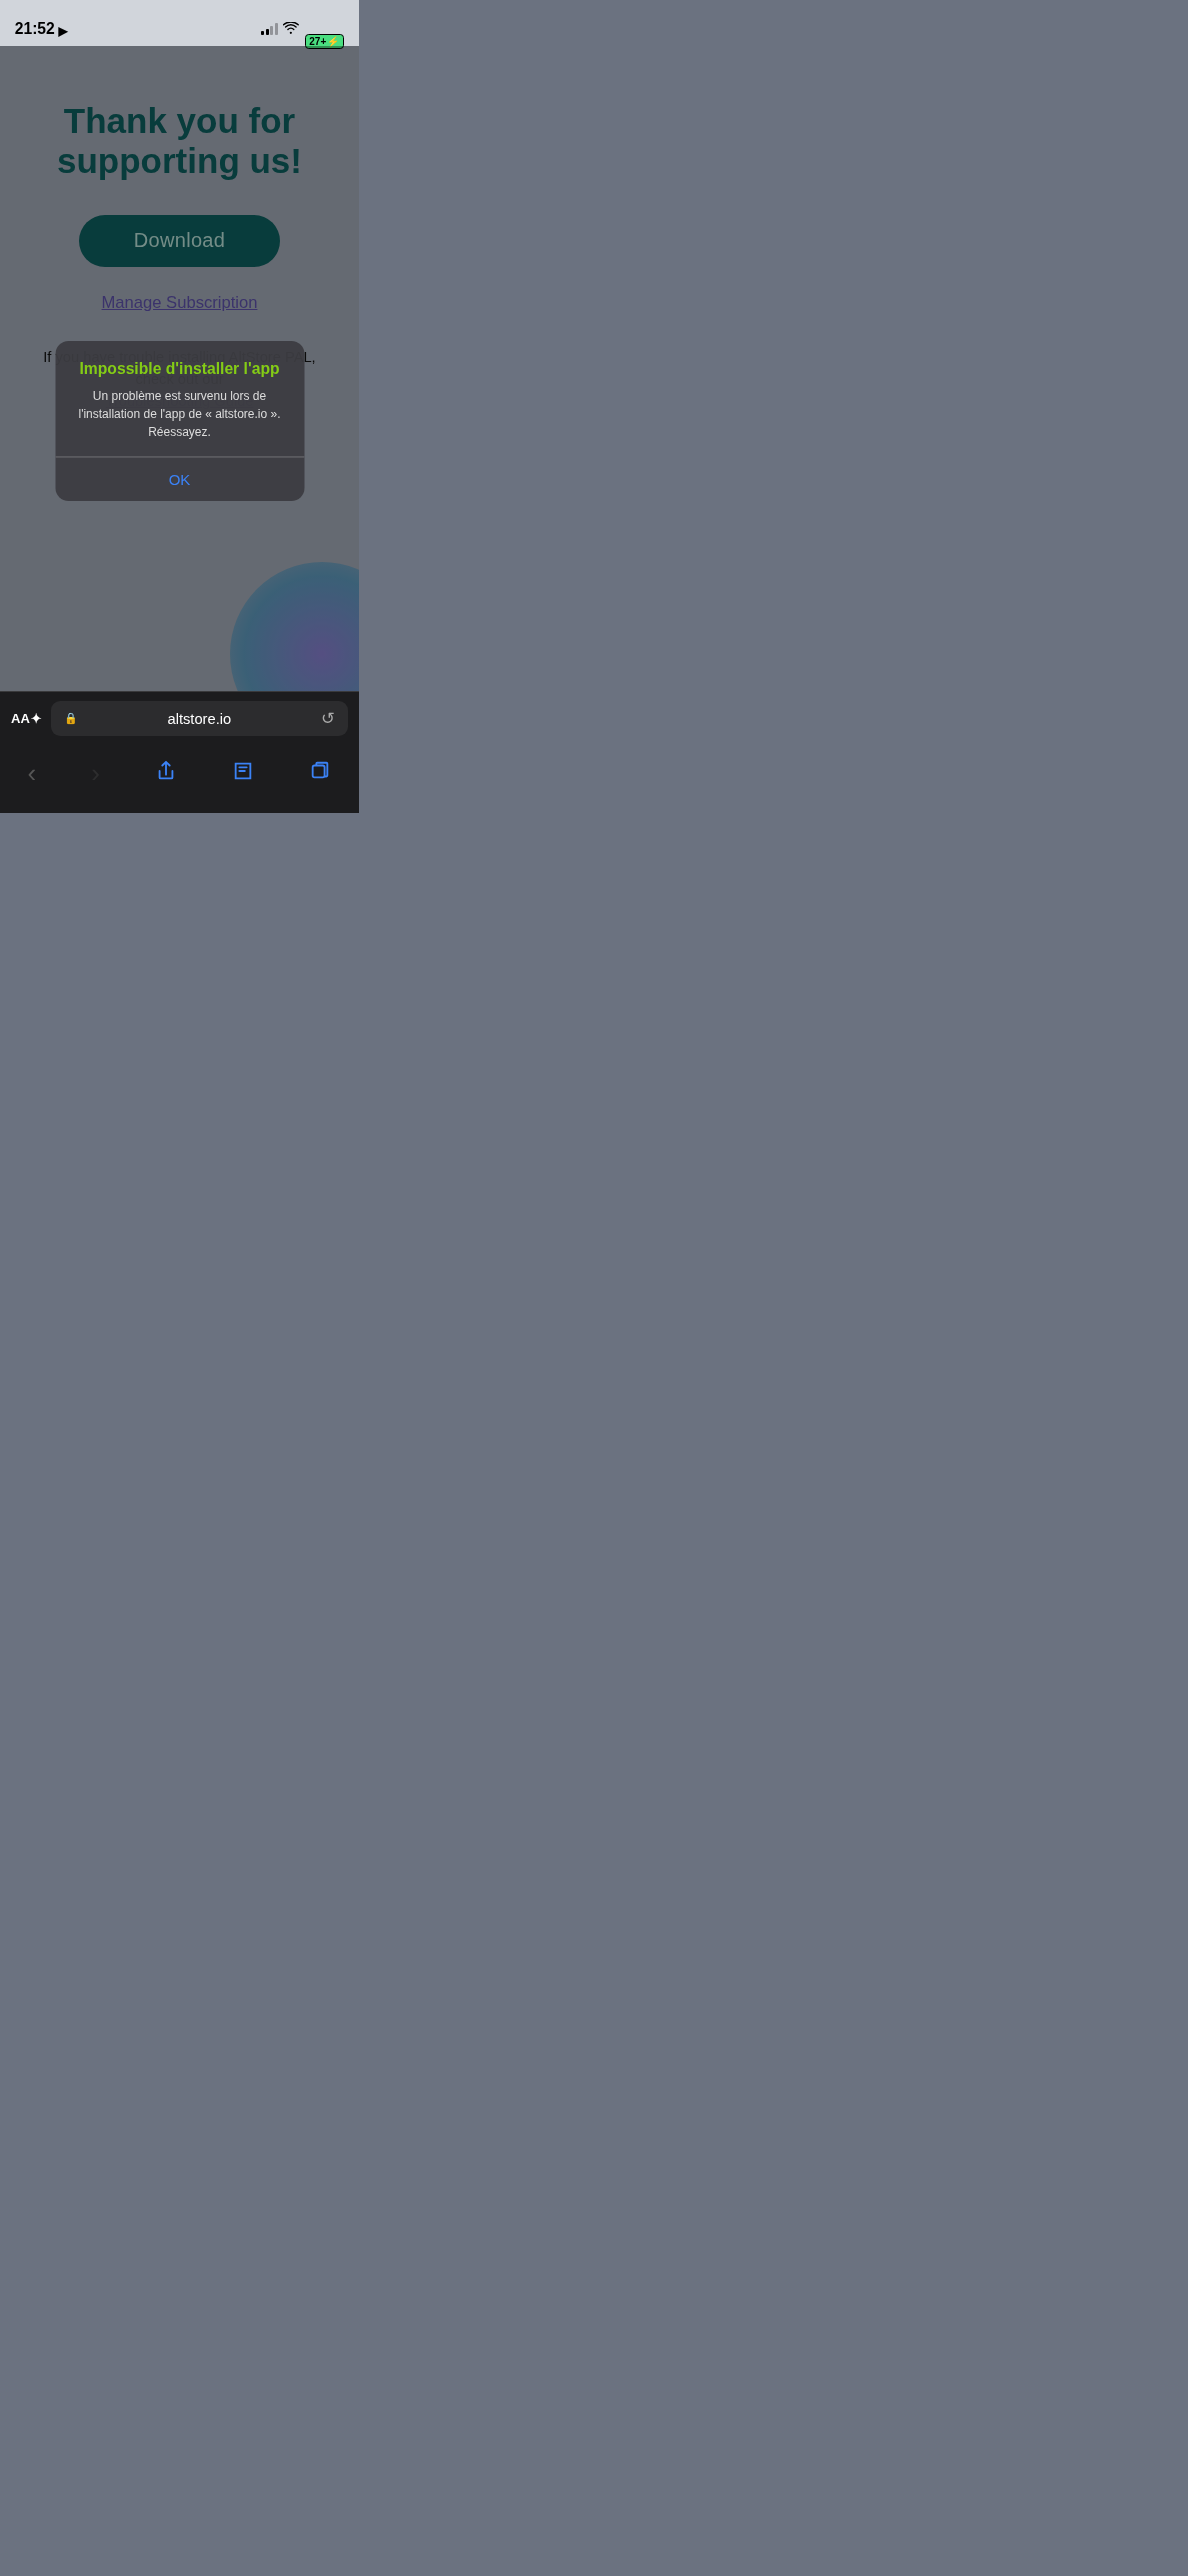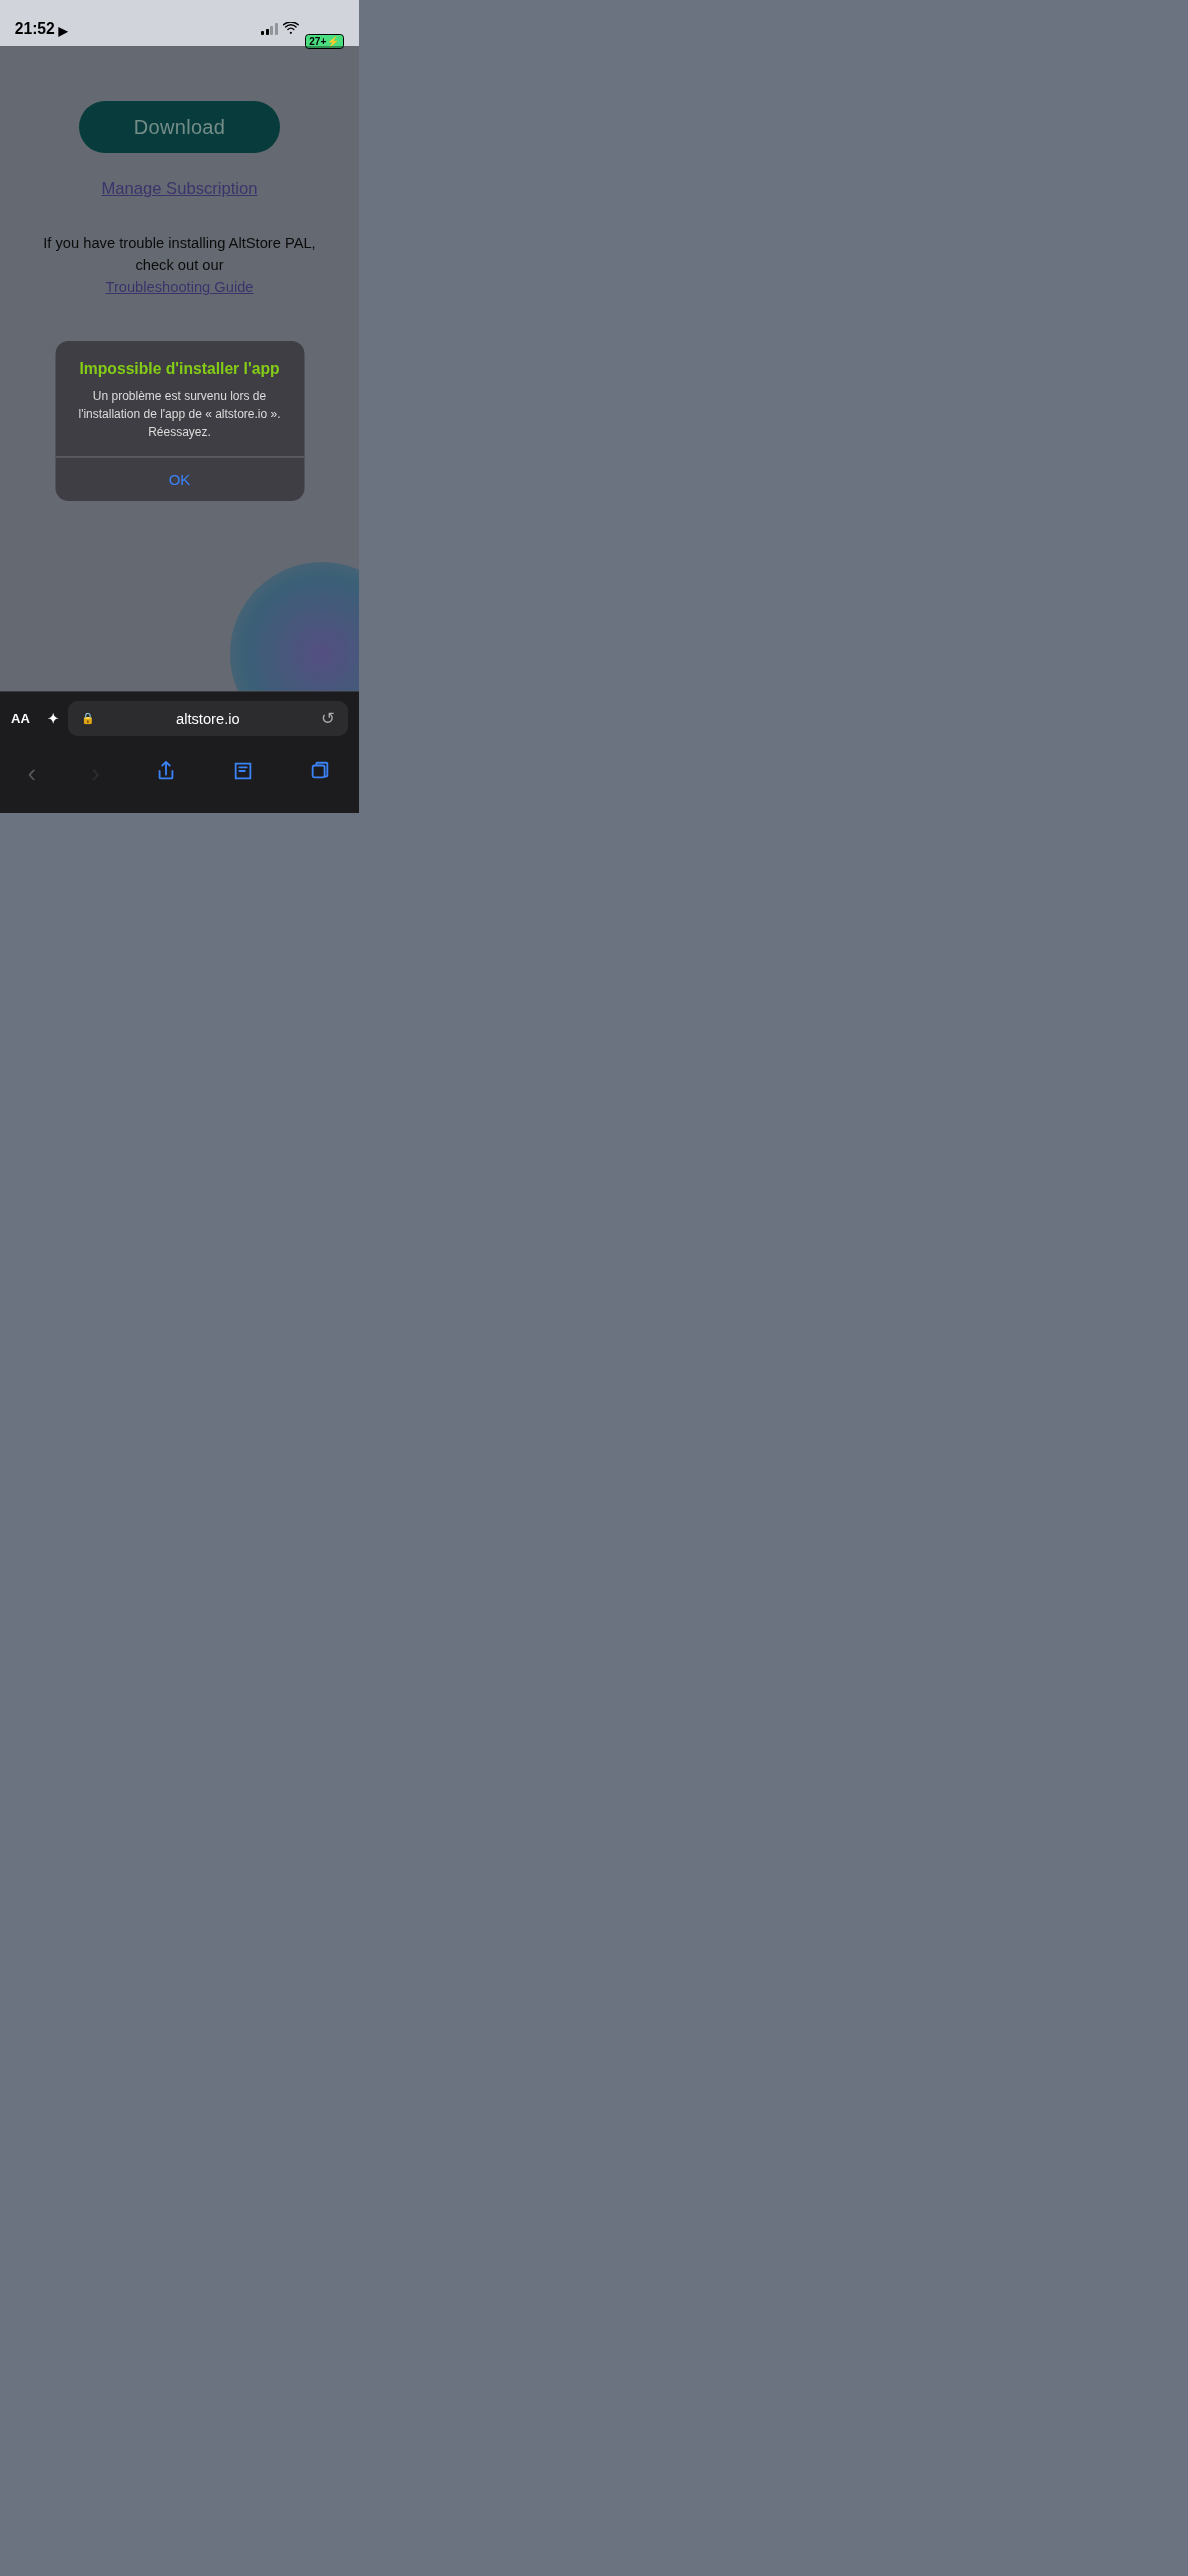--- a/index.html
+++ b/index.html
@@ -214,21 +214,21 @@
       gap: 9.2px;
       border-top: 0.9px solid #3a3a3c;
     }
 
     .browser-aa {
       color: #fff;
       font-size: 13px;
       font-weight: 600;
       display: flex;
       align-items: center;
-      gap: 18px;
+      gap: 1px;
     }
 
     .browser-aa .aa-text {
       font-size: 13px;
     }
 
     .browser-aa .translate-icon {
       font-size: 13px;
     }
 
@@ -304,20 +304,21 @@
       </svg>
     </span>
     <div class="battery-badge">
       <span>27+</span>
       <span>⚡</span>
     </div>
   </div>
 </div>
 
 <div class="page-content">
+  <h1 class="thank-you-title">Thank you for supporting us!</h1>
 
   <button class="download-button">Download</button>
 
   <a class="manage-subscription-link">Manage Subscription</a>
 
   <p class="trouble-text">
     <span>If you have trouble installing AltStore PAL, check out our</span>
     <br>
     <span class="troubleshoot-link">Troubleshooting Guide</span>
   </p>

